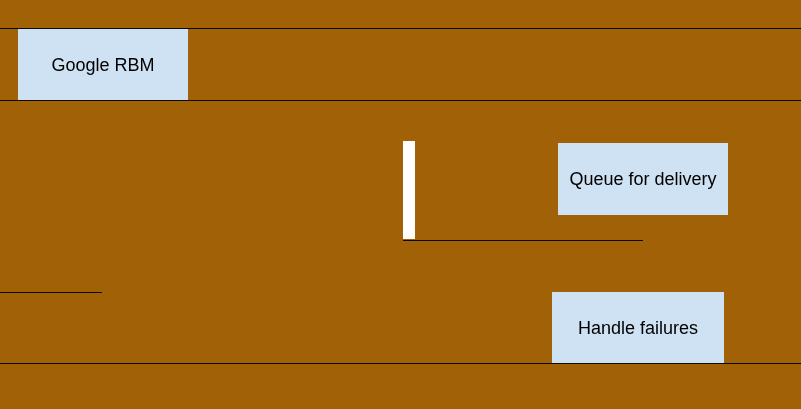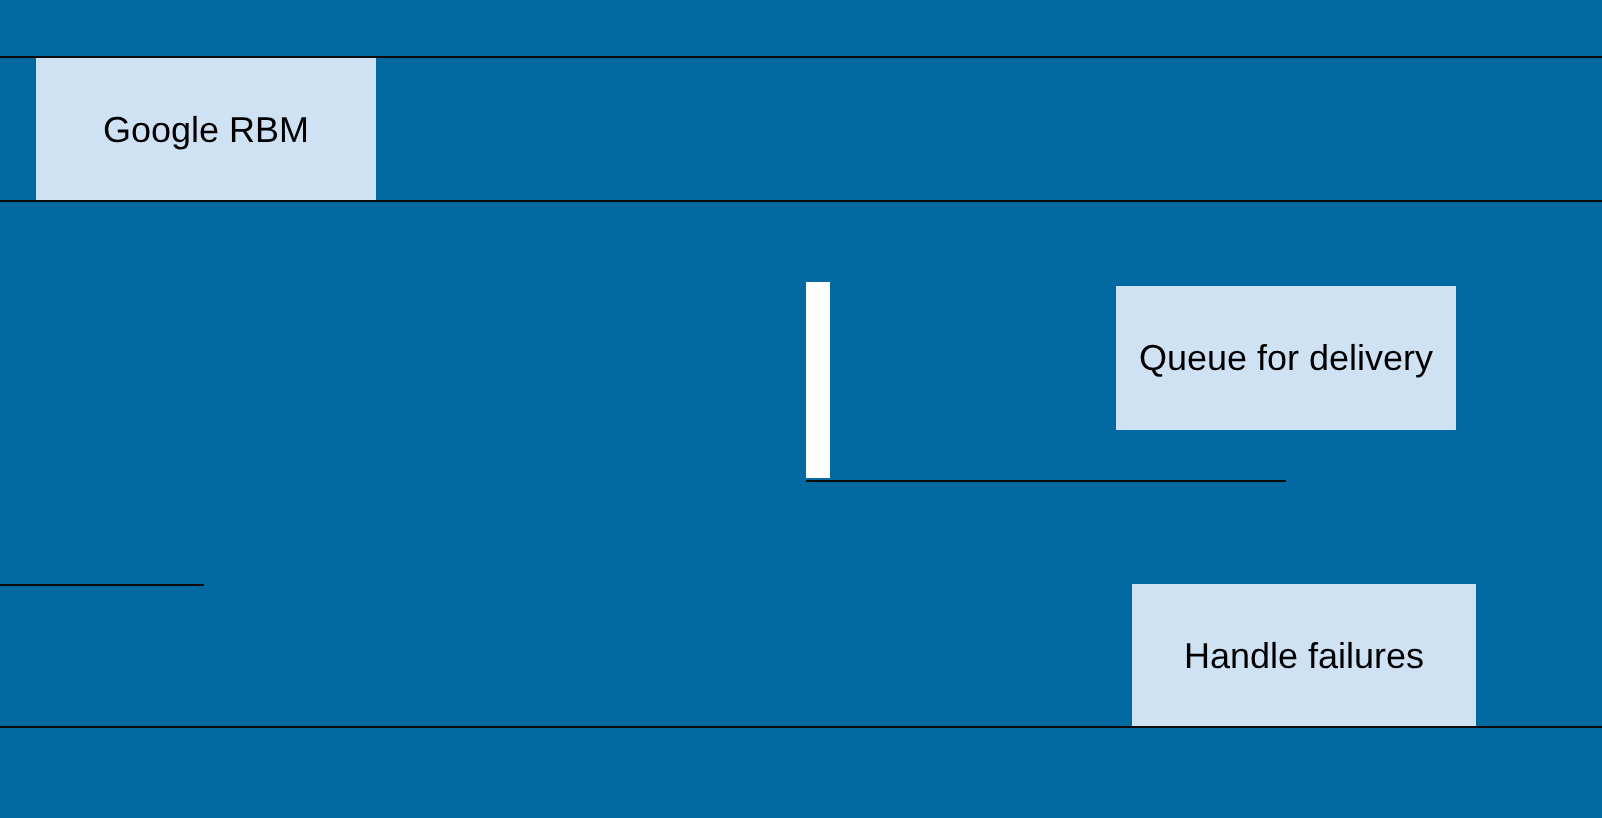--- a/index.html
+++ b/index.html
@@ -4,41 +4,41 @@
 <style>
   html, body {
     margin: 0;
     padding: 0;
     background: #000000;
   }
   .canvas {
     position: relative;
     width: 801px;
     height: 409px;
-    background: #0369a1;
+    background: #a16207;
     overflow: hidden;
     font-family: "Liberation Sans", sans-serif;
   }
   .node-box {
     position: absolute;
     background: #cfe2f3;
     color: #000000;
     font-size: 18px;
     line-height: 22px;
     display: flex;
     align-items: center;
     justify-content: center;
     text-align: center;
     box-sizing: border-box;
     padding: 4px 6px;
   }
   .box-google-rbm       { left: 18px;  top: 29px;  width: 170px; height: 71px; }
   .box-partner-webhook  { left: 322px; top: 29px;  width: 170px; height: 71px; }
   .box-queue-delivery   { left: 558px; top: 143px; width: 170px; height: 72px; }
-  .box-handle-failures  { left: 566px; top: 292px; width: 172px; height: 71px; }
+  .box-handle-failures  { left: 552px; top: 292px; width: 172px; height: 71px; }
   .activation-bar {
     position: absolute;
     left: 403px;
     top: 141px;
     width: 12px;
     height: 98px;
     background: #ffffff;
   }
   
   .faint-line {

